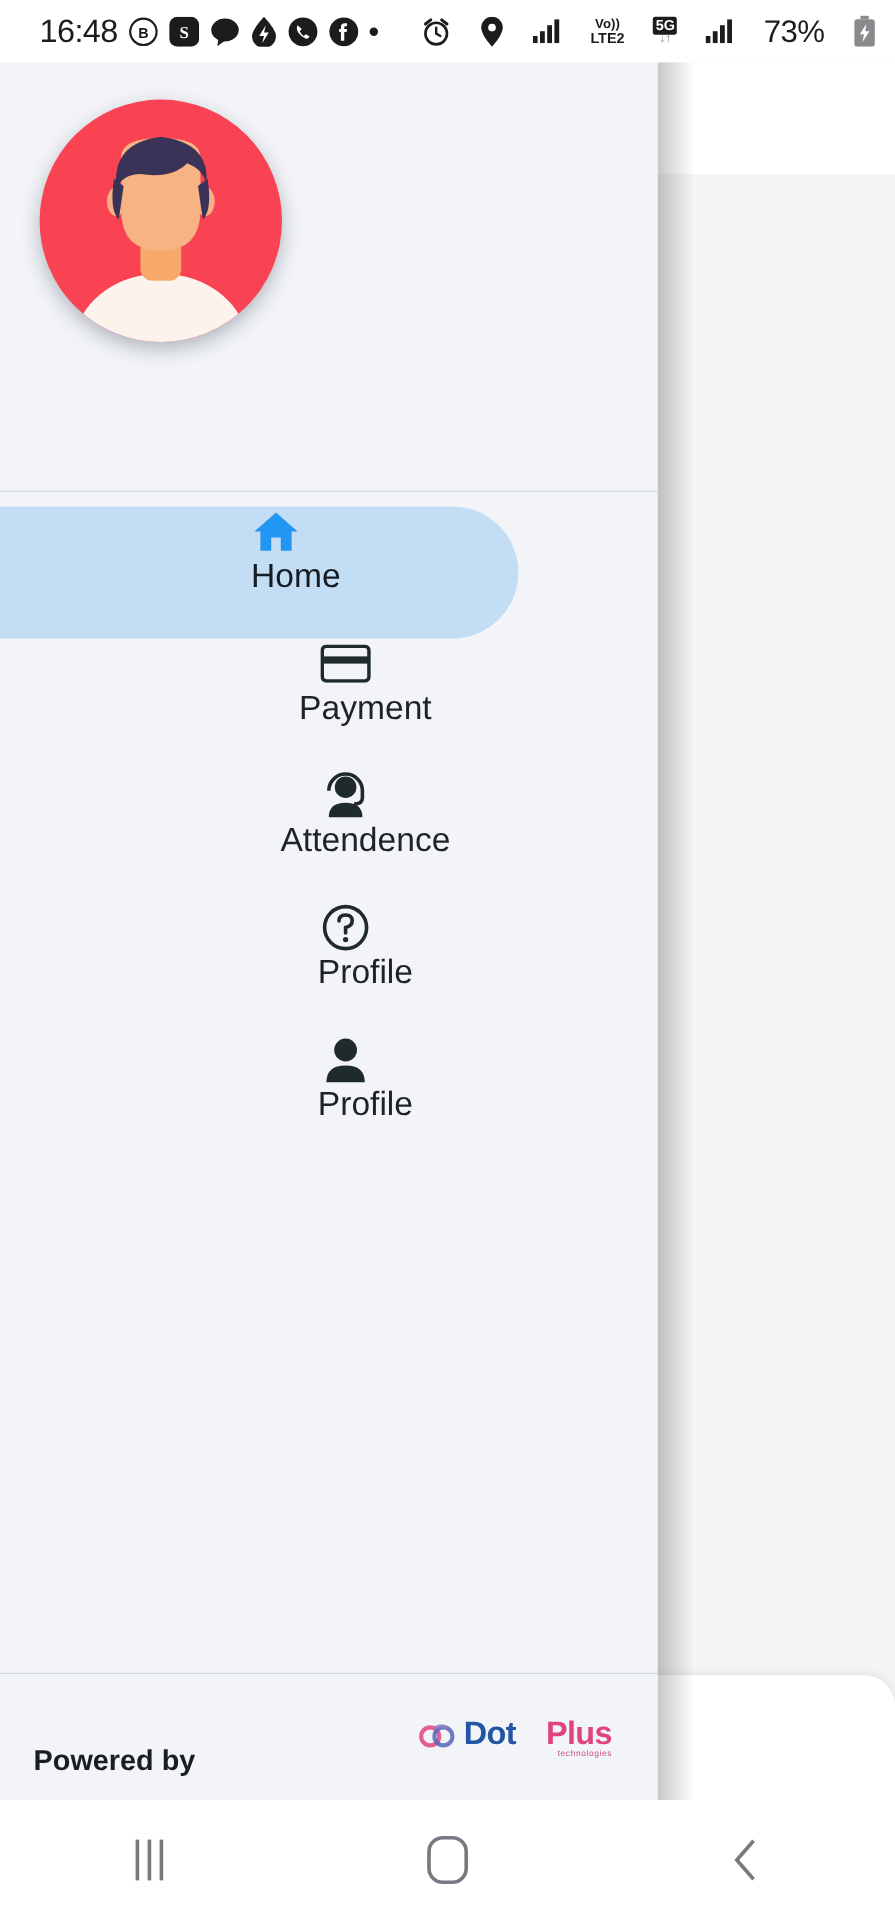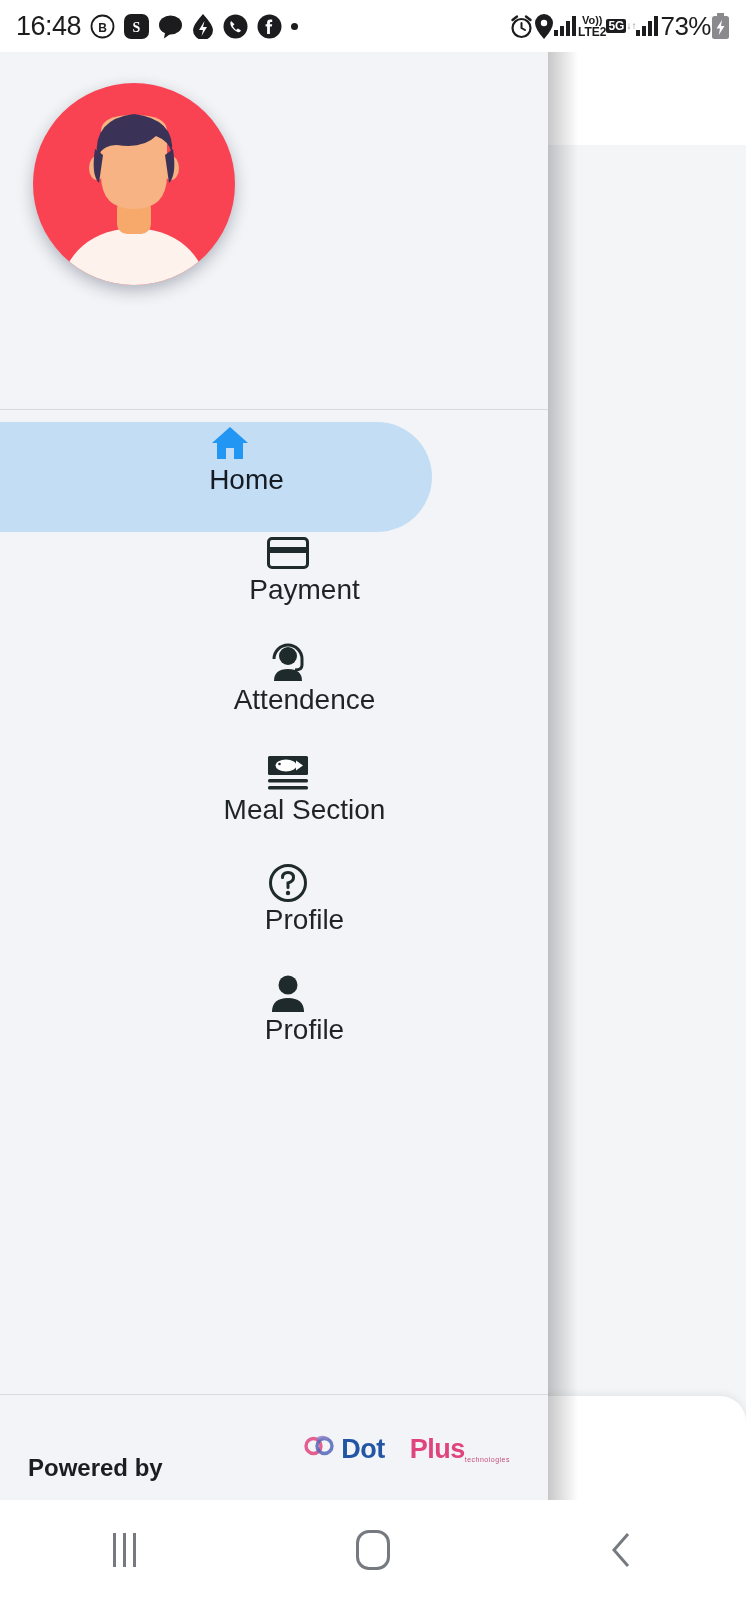--- a/index.html
+++ b/index.html
@@ -10,33 +10,33 @@
   }
   #screen { position:relative; width:746px; height:1600px; overflow:hidden; background:#f2f4f7; }
 
   
   #status-bar {
     position:absolute; top:0; left:0; width:746px; height:52px;
     background:#ffffff; display:flex; align-items:center;
     padding:0 16px; z-index:40;
   }
   .sb-left { display:flex; align-items:center; gap:9px; }
-  .sb-clock { font-size:27px; color:#1c1c1e; letter-spacing:-0.5px; font-weight:400; }
+  .sb-clock { font-size:27px; color:#1c1c1e; letter-spacing:-0.5px; font-weight:400;margin-left:17px; }
   .sb-ico { display:inline-flex; align-items:center; justify-content:center; }
-  .sb-right { margin-left:auto; display:flex; align-items:center; gap:0; }
+  .sb-right { margin-left:auto; display:flex; align-items:center; gap:24px; }
   .sb-batt-txt { font-size:26px; color:#1c1c1e; letter-spacing:-0.5px; }
   .dot-small { width:7px; height:7px; border-radius:50%; background:#1c1c1e; display:inline-block; }
   .lte-wrap { display:flex; flex-direction:column; align-items:center; line-height:1; }
   .lte-top { font-size:11px; font-weight:bold; color:#1c1c1e; }
   .lte-bot { font-size:12px; font-weight:bold; color:#1c1c1e; }
   .fiveg {
     font-size:12px; font-weight:bold; color:#ffffff; background:#1c1c1e;
     padding:1px 2px; border-radius:2px; line-height:1.05;
   }
-  .fiveg-wrap { display:flex; flex-direction:row; align-items:center; }
+  .fiveg-wrap { display:flex; flex-direction:column; align-items:center; }
   .fiveg-arrows { font-size:10px; color:#8a8a8e; line-height:1; margin-top:-1px; }
 
   
   #app-under { position:absolute; top:52px; left:0; width:746px; height:1448px; background:#f4f5f7; }
   #appbar {
     position:absolute; top:0; left:0; width:746px; height:93px;
     background:#ffffff; display:flex; align-items:center; padding-left:80px;
   }
   #back-arrow { width:44px; height:44px; display:flex; align-items:center; justify-content:center; }
 
@@ -109,21 +109,21 @@
   #drawer-footer {
     height:105px; display:flex; align-items:center; justify-content:space-between;
     padding:0 38px 0 28px;
   }
   #powered-by { font-size:24px; font-weight:bold; color:#1a1d21;margin-top:40px; }
   #dotplus-logo { display:flex; align-items:flex-end; gap:4px; }
   .dp-text { font-size:27px; font-weight:bold; letter-spacing:-0.5px; line-height:1; }
   .dp-dot { color:#2255a4; }
   .dp-plus { color:#e0447e;margin-left:25px; }
   .dp-sub { font-size:7px; color:#c94d7f; letter-spacing:0.5px; text-align:right; }
-  .dp-words { display:flex; flex-direction:row; align-items:flex-end; }
+  .dp-words { display:flex; flex-direction:column; }
 
   
   #android-nav {
     position:absolute; left:0; bottom:0; width:746px; height:100px;
     background:#ffffff; display:flex; align-items:center; z-index:60;
   }
   .an-btn { flex:1; display:flex; align-items:center; justify-content:center; height:100px; }
   .an-recents { display:flex; gap:7px; }
   .an-recents span { width:3px; height:34px; background:#767a80; display:block; }
   .an-home { width:34px; height:40px; border:3px solid #767a80; border-radius:13px; }
@@ -291,33 +291,20 @@
         <span class="d-ic">
           <svg width="40" height="40" viewBox="0 0 40 40">
             <circle cx="20" cy="13" r="9" fill="#1f2a2c"></circle>
             <path d="M6 16 A14 14 0 0 1 34 16 L34 22 Q34 27 27 27" fill="none" stroke="#1f2a2c" stroke-width="3"></path>
             <path d="M6 38 Q6 26 20 26 Q34 26 34 38 Z" fill="#1f2a2c"></path>
           </svg>
         </span>
         <span class="d-label">Attendence</span>
       </div>
 
-      <div class="d-item">
-        <span class="d-ic">
-          <svg width="42" height="36" viewBox="0 0 42 36">
-            <rect x="1" y="1" width="40" height="19" rx="1.5" fill="#1f2a2c"></rect>
-            <ellipse cx="19" cy="10.5" rx="10.5" ry="6" fill="#ffffff"></ellipse>
-            <path d="M29 5.5 L36 10.5 L29 15.5 Z" fill="#ffffff"></path>
-            <circle cx="12.5" cy="9" r="1.3" fill="#1f2a2c"></circle>
-            <rect x="1" y="24" width="40" height="3.6" rx="1.6" fill="#1f2a2c"></rect>
-            <rect x="1" y="31" width="40" height="3.6" rx="1.6" fill="#1f2a2c"></rect>
-          </svg>
-        </span>
-        <span class="d-label">Meal Section</span>
-      </div>
 
       <div class="d-item">
         <span class="d-ic">
           <svg width="40" height="40" viewBox="0 0 40 40">
             <circle cx="20" cy="20" r="17.5" fill="none" stroke="#1f2a2c" stroke-width="3"></circle>
             <path d="M14.5 14.5 Q14.5 9.5 20 9.5 Q25.5 9.5 25.5 14.5 Q25.5 18.5 20 20 L20 24.5" fill="none" stroke="#1f2a2c" stroke-width="3" stroke-linecap="round"></path>
             <circle cx="20" cy="30" r="2.2" fill="#1f2a2c"></circle>
           </svg>
         </span>
         <span class="d-label">Profile</span>

